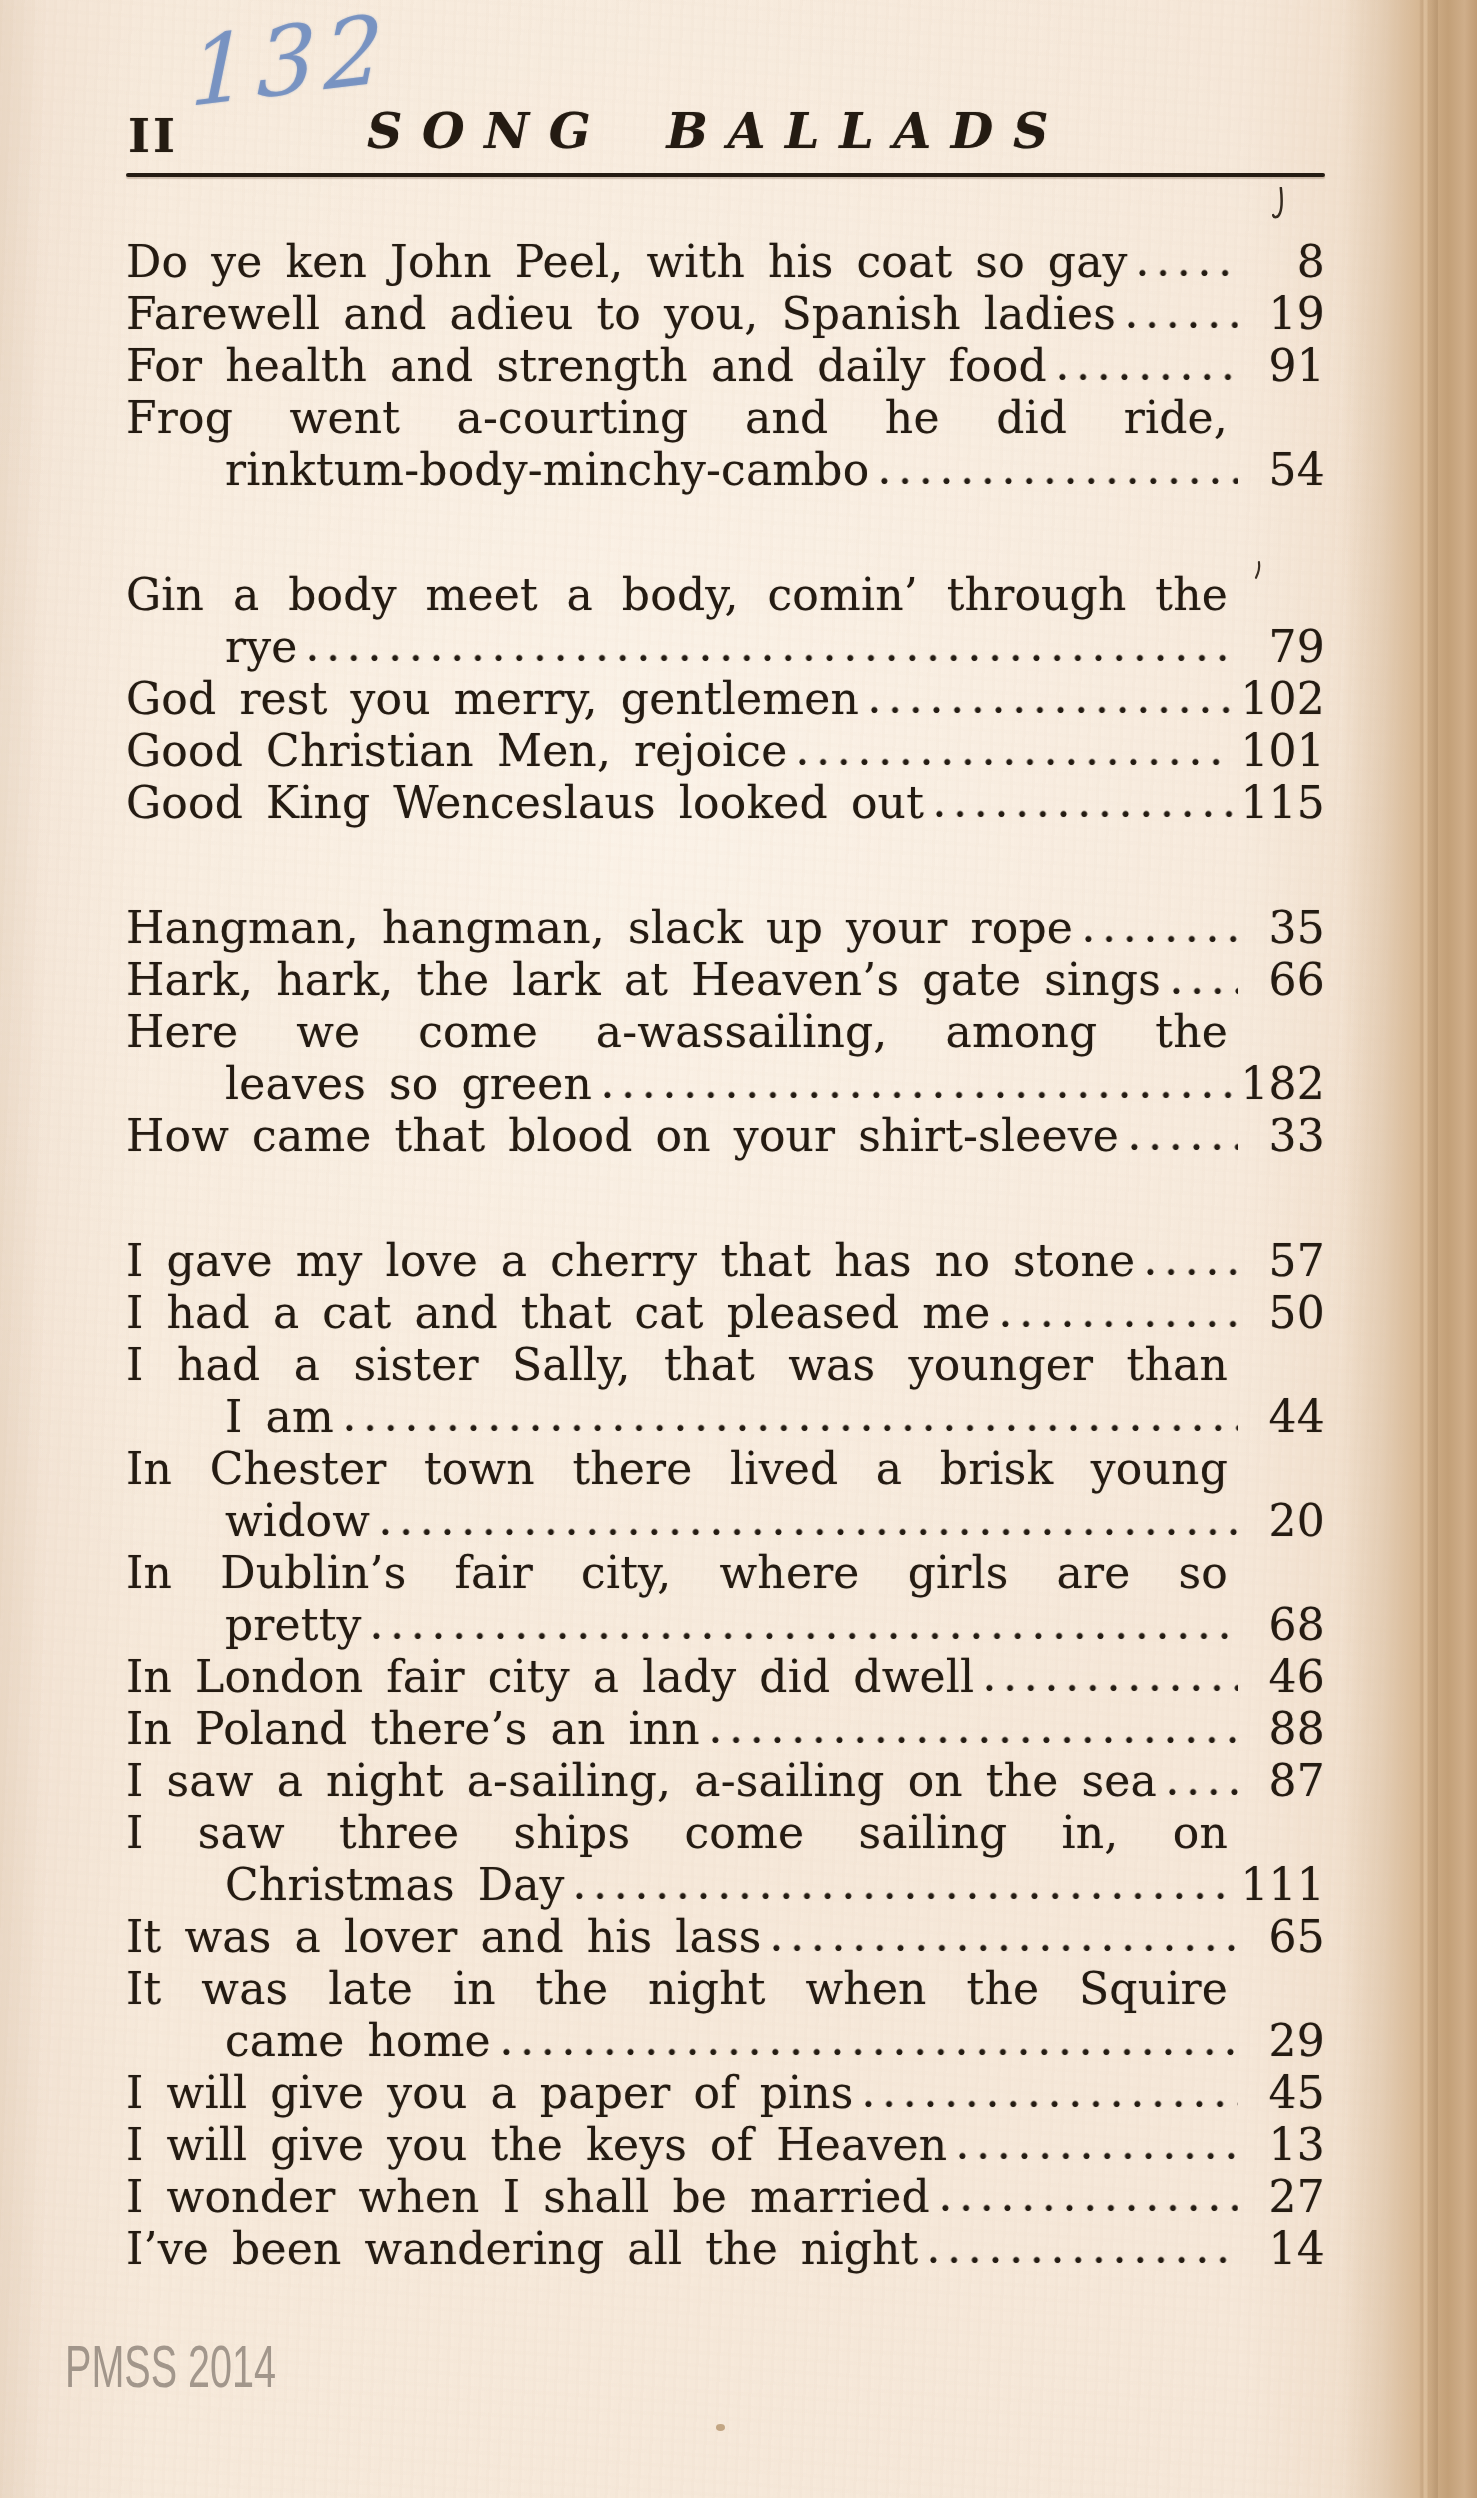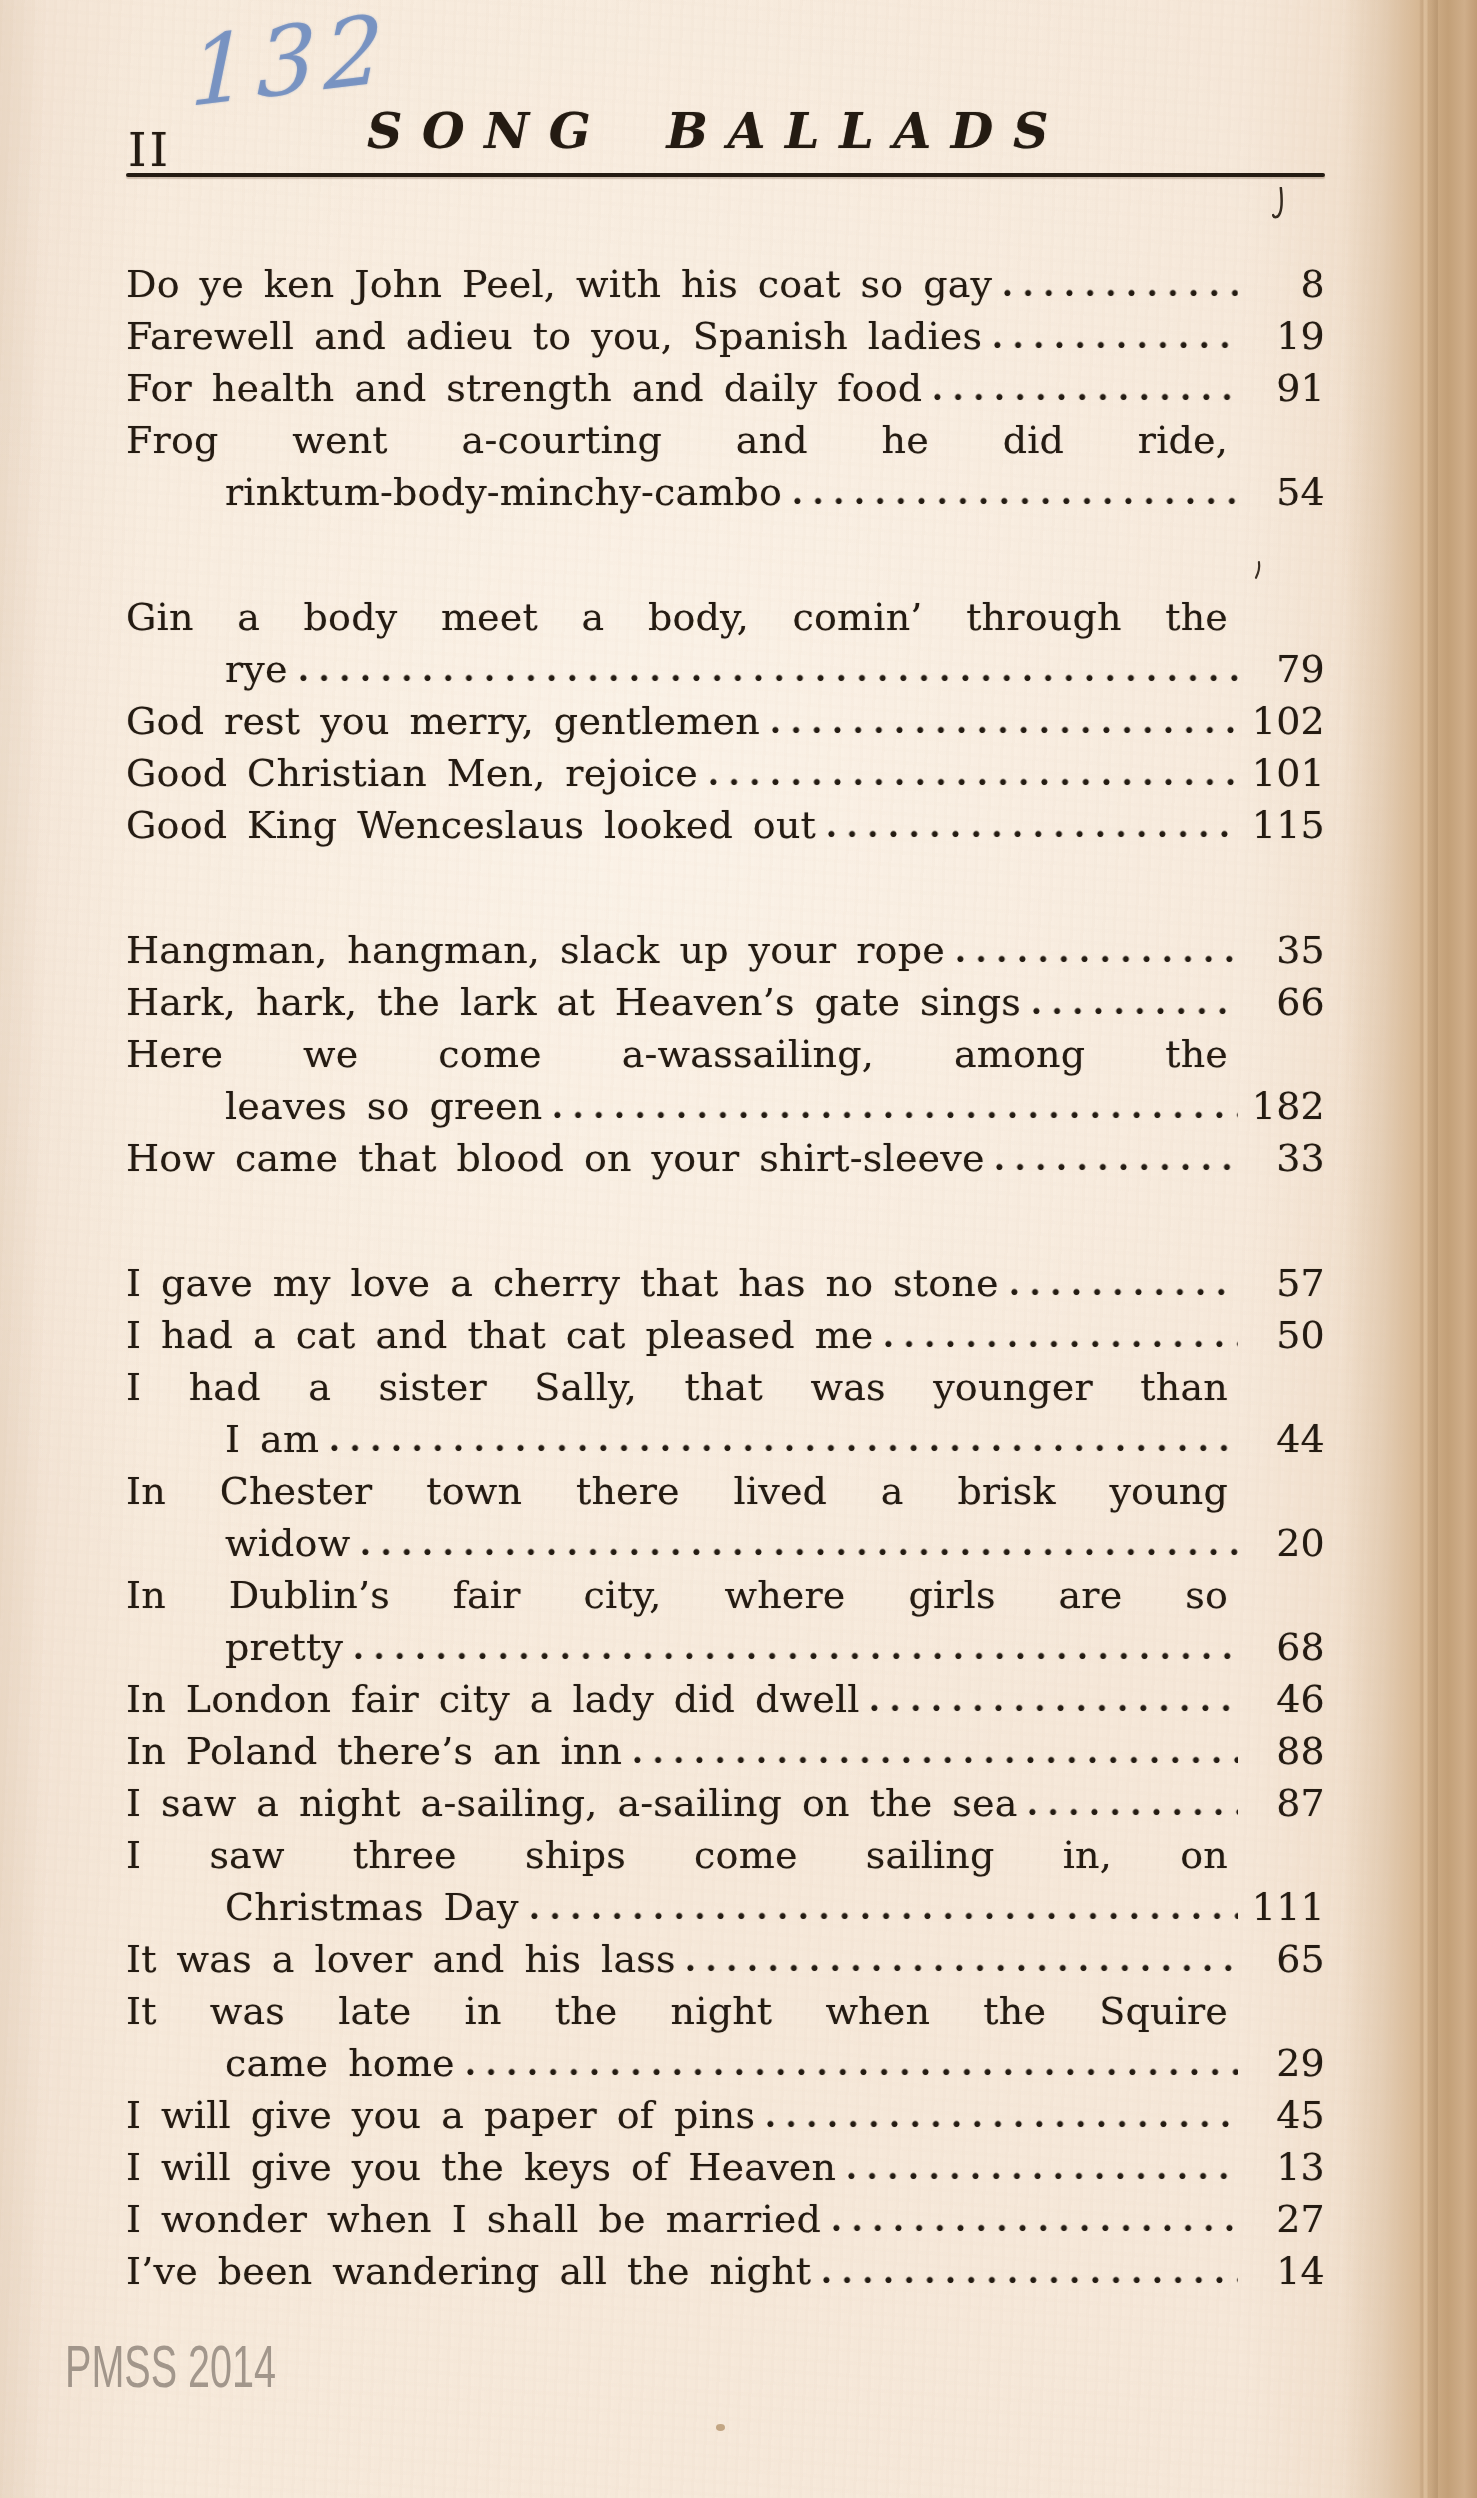--- a/index.html
+++ b/index.html
@@ -26,36 +26,35 @@
   }
   .handwrite{
     position:absolute;left:189px;top:5.9px;
     font-size:94px;font-style:italic;font-weight:400;
     color:rgba(103,135,190,0.78);
     transform:rotate(-7deg) skewX(-8deg);
     letter-spacing:7.9px;
     text-shadow:0 0 2px rgba(103,135,190,0.45);
   }
   .header{position:absolute;left:126px;top:104px;width:1199px;height:61px;}
-  .folio{position:absolute;left:2px;top:18px;font-size:47px;font-weight:400;letter-spacing:3px;text-shadow:0 0 1px rgba(35,25,15,0.5);}
+  .folio{position:absolute;left:2px;top:4px;font-size:47px;font-weight:700;letter-spacing:3px;text-shadow:0 0 1px rgba(35,25,15,0.5);}
   .title{
     position:absolute;left:0;right:16px;top:0;text-align:center;
     font-style:italic;font-weight:700;font-size:49px;line-height:55px;
     letter-spacing:0.40em;word-spacing:0.40em;white-space:nowrap;
     text-shadow:0 0 1px rgba(35,25,15,0.5);
   }
   .rule{position:absolute;left:126px;top:173px;width:1199px;height:3.9px;background:#241b12;border-radius:2px;box-shadow:0 2px 1px rgba(90,60,35,0.25);}
   .mark{position:absolute;pointer-events:none;}
   .mark-j{left:1272px;top:187px;width:13.8px;height:33px;}
   .mark-apo{left:1253px;top:560px;width:9.9px;height:21.7px;}
   .content{
     position:absolute;left:126px;top:236px;width:1199px;
-    font-size:38px;line-height:52px;word-spacing:0.20em;letter-spacing:0.2px;
+    font-size:44px;line-height:52px;word-spacing:0.20em;letter-spacing:0.2px;
     text-shadow:0 0 1px rgba(35,25,15,0.42);
-    margin-top:22px;
   }
   .index-group + .index-group{margin-top:73px;}
   .row{display:flex;align-items:baseline;}
   .row .t{flex:0 1 auto;white-space:nowrap;}
   .leader{
     flex:1 1 13.8px;min-width:9.9px;height:10.8px;align-self:baseline;
     margin:0 7.9px 0 11.8px;
     background-image:radial-gradient(circle at 3.4px 6.9px, #241b12 2.6px, rgba(0,0,0,0) 3.4px);
     background-size:20.7px 10.8px;background-repeat:repeat-x;background-position:left bottom;
   }

